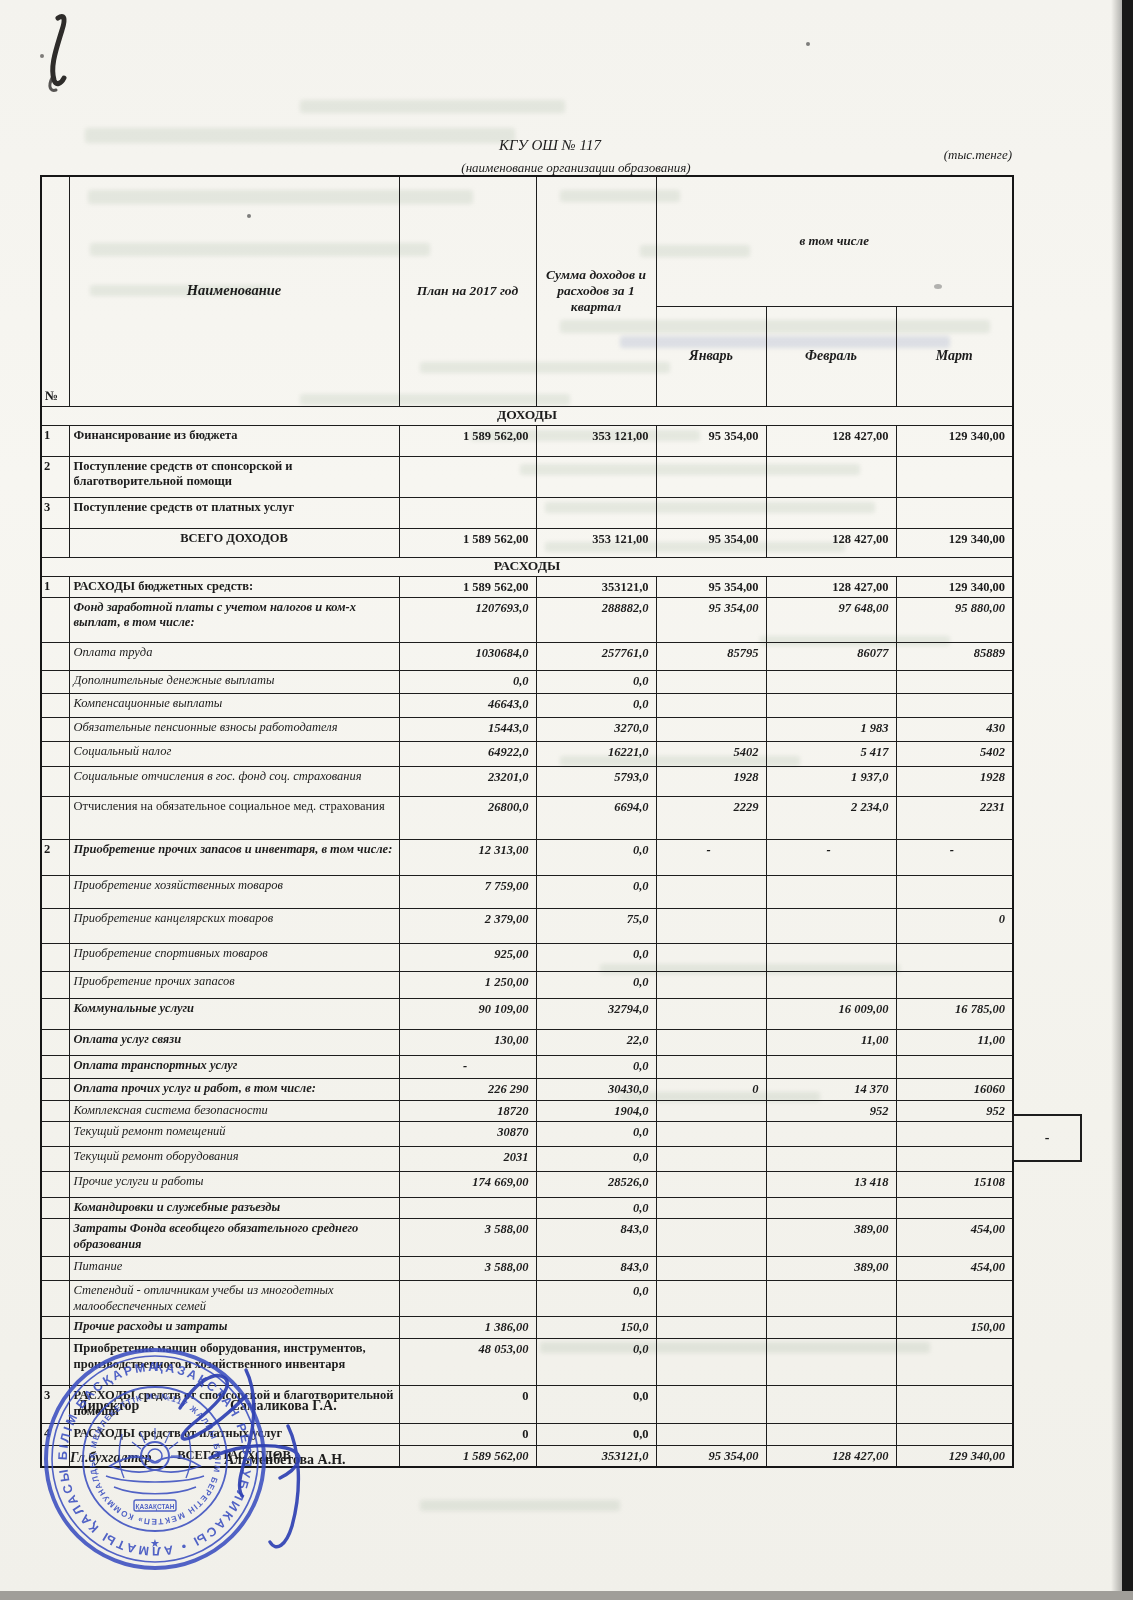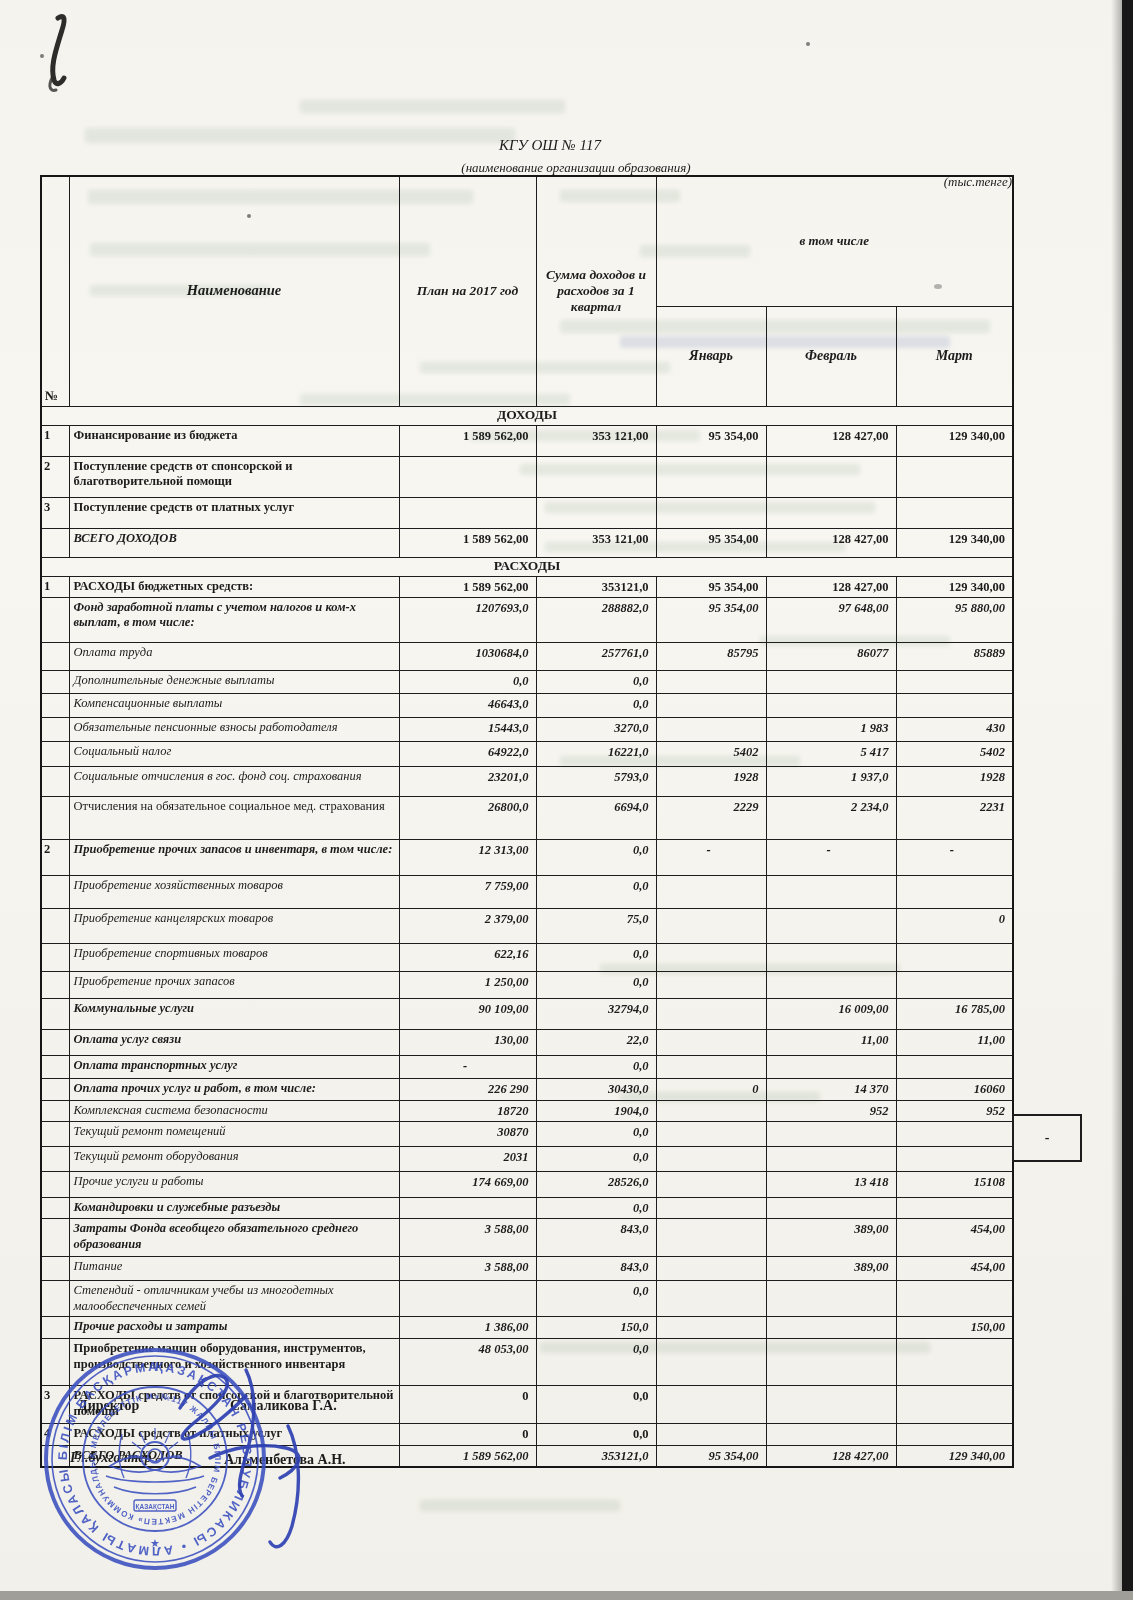--- a/index.html
+++ b/index.html
@@ -21,21 +21,21 @@
   .ghost.blue{background:rgba(88,108,168,.16);}
   .dot{position:absolute;width:4px;height:4px;border-radius:50%;background:#4a4a4a;opacity:.7;}
 
   
   .doc-title{position:absolute;top:110px;left:0;width:1100px;text-align:center;
     font-size:17px;font-weight:700;font-style:italic;letter-spacing:.2px;}
   .doc-subtitle{position:absolute;top:137px;left:0;width:1100px;text-align:center;
     font-size:15px;font-weight:400;font-style:italic;}
   .caption-org{position:absolute;top:160px;left:376px;width:400px;text-align:center;
     font-size:13px;font-style:italic;}
-  .caption-units{position:absolute;top:174px;left:865px;width:147px;text-align:right;
+  .caption-units{position:absolute;top:147px;left:865px;width:147px;text-align:right;
     font-size:13px;font-style:italic;}
 
   
   table.report{
     position:absolute;left:40px;top:175px;width:972px;
     border-collapse:collapse;table-layout:fixed;
     font-size:12.5px;line-height:1.22;
   }
   table.report th,table.report td{border:1.4px solid #1d1d1d;overflow:hidden;}
   table.report{border:2px solid #161616;}
@@ -49,21 +49,21 @@
   td.num{font-weight:700;text-align:left;padding:2px 2px;}
   td.name{text-align:left;}
   td.val{text-align:right;padding:3px 7px 2px 2px;}
   td.section{font-weight:700;text-align:center;font-size:13.5px;font-style:normal;vertical-align:middle;padding:0;}
   td.name.b,td.val.b,td.num{font-weight:700;}
   td.name.bi,td.val.bi{font-weight:700;font-style:italic;}
   td.name.i{font-style:italic;font-weight:400;}
   td.val.i{font-style:italic;font-weight:700;}
   td.val.r{font-style:italic;font-weight:700;}
   td.name.r{font-weight:400;}
-  td.center{font-style:italic;}
+  td.center{text-align:center;}
   td.dashval{text-align:center;}
 
   
   .side-box{position:absolute;left:1012px;top:1114px;width:66px;height:44px;
     border:2px solid #1d1d1d;display:flex;align-items:center;justify-content:center;
     font-weight:700;font-size:14px;background:transparent;}
 
   
   .sig-label{position:absolute;font-size:14px;font-weight:700;}
   .sig-name{position:absolute;font-size:14px;font-weight:700;}
@@ -286,21 +286,21 @@
           <td class="name i">Приобретение канцелярских товаров</td>
           <td class="val i">2 379,00</td>
           <td class="val i">75,0</td>
           <td class="val i"></td>
           <td class="val i"></td>
           <td class="val i">0</td>
         </tr>
         <tr style="height: 28px;">
           <td class="num i"></td>
           <td class="name i">Приобретение спортивных товаров</td>
-          <td class="val i">622,16</td>
+          <td class="val i">925,00</td>
           <td class="val i">0,0</td>
           <td class="val i"></td>
           <td class="val i"></td>
           <td class="val i"></td>
         </tr>
         <tr style="height: 27px;">
           <td class="num i"></td>
           <td class="name i">Приобретение прочих запасов</td>
           <td class="val i">1 250,00</td>
           <td class="val i">0,0</td>

